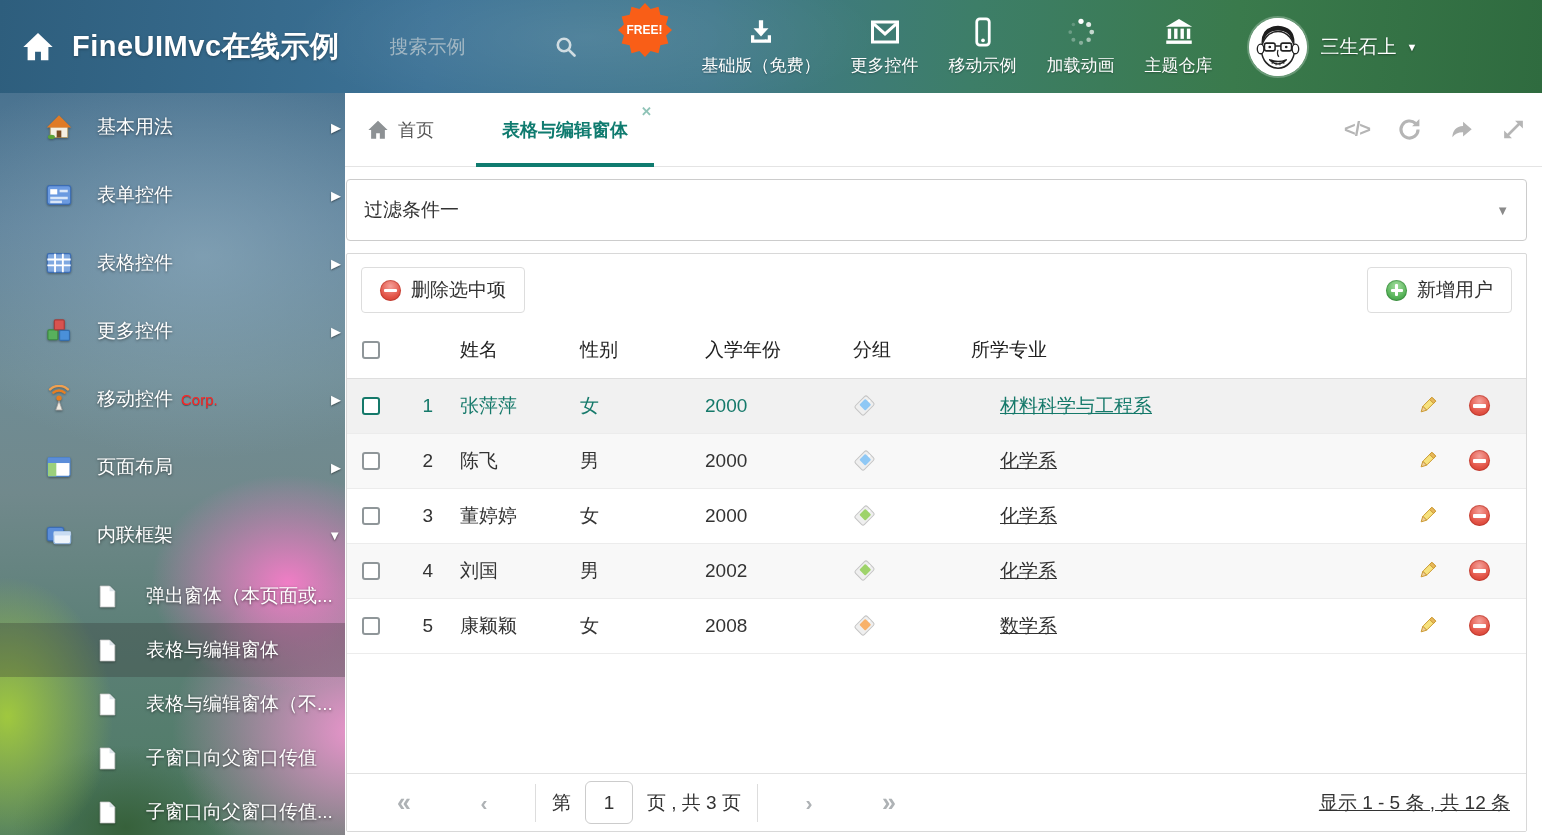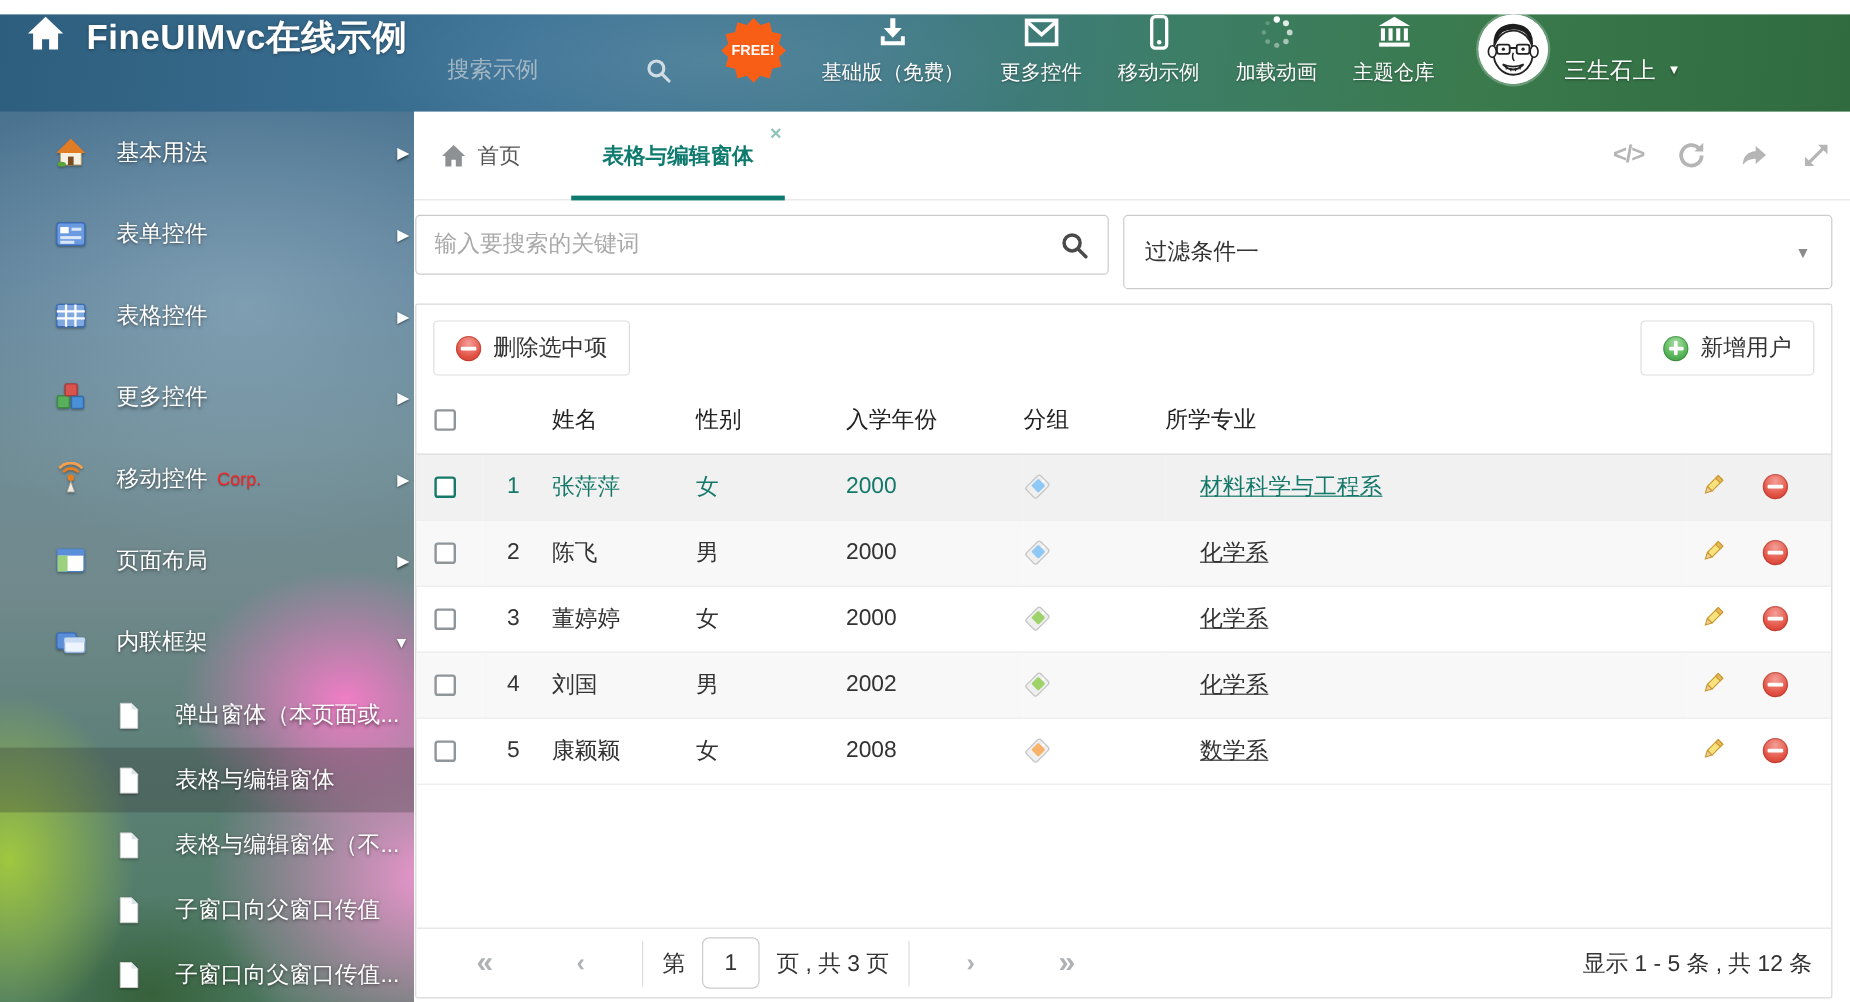--- a/index.html
+++ b/index.html
@@ -1,29 +1,29 @@
 <!DOCTYPE html>
 <html><head>
 <meta charset="utf-8">
 <style>
   * { margin:0; padding:0; box-sizing:border-box; }
   html,body { width:1542px; height:835px; overflow:hidden; font-family:"Liberation Sans",sans-serif; background:#fff; }
   body { position:relative; }
 
   
   .topbar{
-    position:absolute; top:12px; left:0; width:1542px; height:93px;
-    display:flex; padding:0 24px 0 22px;
+    position:absolute; top:0; left:0; width:1542px; height:93px;
+    display:flex; align-items:center; padding:0 24px 0 22px;
     background:
       radial-gradient(420px 120px at 38% 40%, rgba(255,255,255,.10), rgba(255,255,255,0) 70%),
       linear-gradient(95deg,#2e5e7d 0%,#3c7296 28%,#40788c 46%,#3d7e68 63%,#3a7a4c 80%,#2f6b3f 100%);
   }
   .home-ic{ width:32px; height:32px; display:inline-flex; }
   .app-title{ color:#fff; font-size:29px; font-weight:bold; margin-left:18px; letter-spacing:.5px; text-shadow:0 1px 3px rgba(0,0,0,.35); }
-  .hsearch{ display:flex; align-items:center; margin-left:33px; }
+  .hsearch{ display:flex; align-items:center; margin-left:50px; }
   .hsearch input{ width:150px; background:transparent; border:none; outline:none; font-size:19px; color:#eef3f5; }
   .hsearch input::placeholder{ color:#c3cdd2; opacity:.75; }
   .hsearch .mag{ width:24px; height:24px; margin-left:14px; opacity:.9; }
   .free{ position:relative; width:54px; height:54px; margin-left:40px; align-self:flex-start; margin-top:3px; flex:none; }
   .free span{ position:absolute; inset:0; display:flex; align-items:center; justify-content:center; color:#fff; font-size:12px; font-weight:bold; }
   .hnav{ display:flex; flex-direction:column; align-items:center; gap:7px; color:#fff; font-size:17px; margin-left:30px; cursor:pointer; text-shadow:0 1px 2px rgba(0,0,0,.35); white-space:nowrap; }
   .hnav .hic{ width:30px; height:30px; display:inline-flex; }
   .hnav:first-of-type{ margin-left:-6px; }
   .avatar{ width:58px; height:58px; border-radius:50%; overflow:hidden; background:#fff; margin-left:36px; flex:none; box-shadow:0 0 0 2px rgba(255,255,255,.25); }
   .uname{ display:flex; align-items:center; gap:10px; color:#fff; font-size:19px; margin-left:14px; cursor:pointer; text-shadow:0 1px 2px rgba(0,0,0,.4); }
@@ -98,21 +98,21 @@
   td.acts .circle-minus{ vertical-align:middle; cursor:pointer; }
   .tagic{ width:23px; height:23px; display:inline-block; vertical-align:middle; }
 
   .pager{ position:absolute; left:0; right:0; bottom:0; height:58px; border-top:1px solid #e2e2e2; display:flex; align-items:center; padding:0 16px; font-size:19px; color:#333; background:#fff; }
   .pg{ color:#aeb2b5; font-weight:bold; cursor:pointer; text-align:center; }
   .pg.dbl{ font-size:25px; width:82px; }
   .pg.sgl{ font-size:21px; width:78px; }
   .psep{ width:1px; height:38px; background:#ddd; margin:0 12px; }
   .ptext{ margin:0 4px; }
   .pinput{ width:48px; height:43px; border:1px solid #ccc; border-radius:6px; text-align:center; font-size:19px; color:#333; margin:0 10px; outline:none; }
-  .psummary{ margin-left:auto; }
+  .psummary{ margin-left:auto;text-decoration:underline; }
 </style>
 </head>
 <body>
 
 <header class="topbar">
   <span class="home-ic">
     <svg viewBox="0 0 24 24" width="32" height="32">
         <path d="M12 1.5 1 12h3.2v10h5.6v-6.5h4.4V22h5.6V12H23z" fill="#fff"></path>
       </svg>
   </span>
@@ -393,29 +393,20 @@
         <svg viewBox="0 0 24 24" width="25" height="25">
             <path d="M6 18 18 6" stroke="currentColor" stroke-width="2.6"></path>
             <path d="M13.5 3.5H21v7.5z" fill="currentColor"></path>
             <path d="M10.5 20.5H3V13z" fill="currentColor"></path>
           </svg>
       </span>
     </div>
   </div>
 
   <div class="filterrow">
-    <div class="searchbox">
-      <input placeholder="输入要搜索的关键词" style="">
-      <span class="mag">
-        <svg viewBox="0 0 24 24" width="25" height="25" fill="none" stroke="#4a4a4a" stroke-width="2.8">
-            <circle cx="10" cy="10" r="6.4"></circle>
-            <path d="M15 15 21 21" stroke-linecap="round"></path>
-          </svg>
-      </span>
-    </div>
     <div class="dropdown">
       <span>过滤条件一</span>
       <span class="dcaret">▼</span>
     </div>
   </div>
 
   <div class="panel">
     <div class="btnrow">
       <button class="btn">
         <span class="circle-minus"></span>

